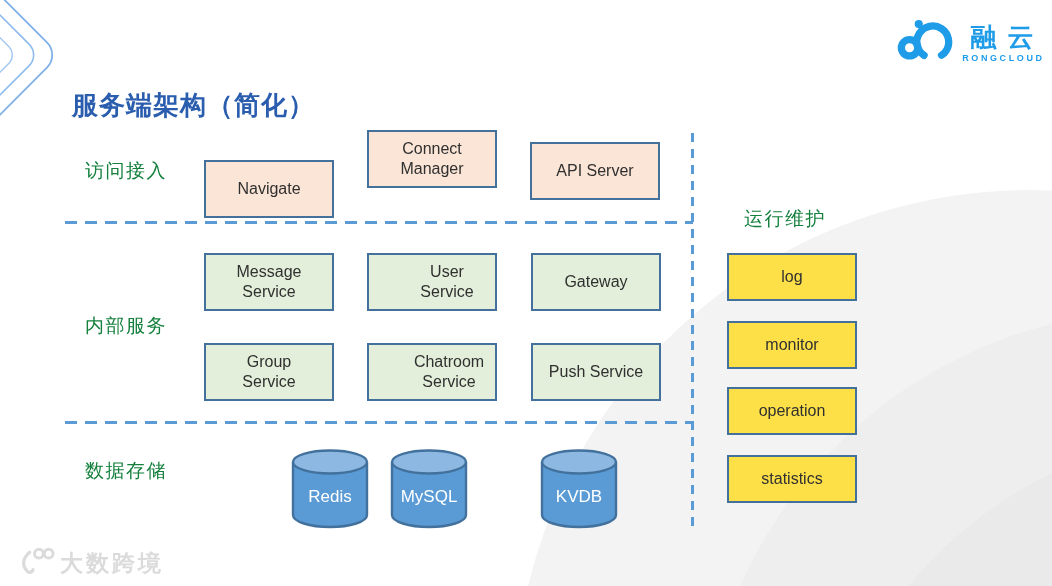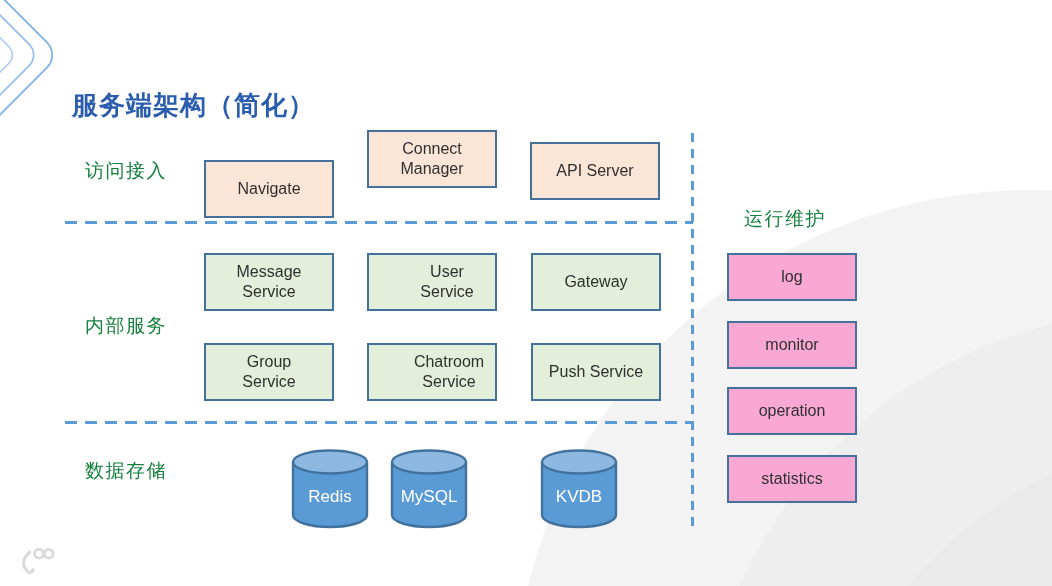--- a/index.html
+++ b/index.html
@@ -26,21 +26,21 @@
   }
 
   .box{
     position:absolute;width:130px;height:58px;box-sizing:border-box;
     border:2px solid #44719C;display:flex;align-items:center;justify-content:center;
     text-align:center;font-size:16px;line-height:1.25;color:#303030;
     padding:0 6px;white-space:pre-line;
   }
   .peach{background:#FBE5D6;}
   .green{background:#E3EFDA;}
-  .blue{background:#f9a8d4;height:48px;}
+  .blue{background:#fde047;height:48px;}
 
   .dash-h{
     position:absolute;height:3px;
     background:repeating-linear-gradient(90deg,#5B9BD5 0 12px,transparent 12px 20px);
   }
   .dash-v{
     position:absolute;width:3px;
     background:repeating-linear-gradient(180deg,#5B9BD5 0 9px,transparent 9px 16px);
   }
 
@@ -77,20 +77,33 @@
       <rect x="-60" y="-60" width="120" height="120" rx="15" transform="rotate(45)" stroke="#8FBCEC" stroke-width="1.6"></rect>
       <rect x="-44" y="-44" width="88" height="88" rx="12" transform="rotate(45)" stroke="#A5C9F0" stroke-width="1.5"></rect>
       <rect x="-31" y="-31" width="62" height="62" rx="9" transform="rotate(45)" stroke="#BBD6F3" stroke-width="1.4"></rect>
     </g>
   </svg>
 
   <div class="layer">
 
     <div class="title">服务端架构（简化）</div>
 
+    <div class="logo">
+      <span>
+        <svg width="58" height="46" viewBox="0 0 60 46">
+          <circle cx="13" cy="30" r="8.5" fill="none" stroke="#1F9CE8" stroke-width="7.5"></circle>
+          <circle cx="37" cy="24" r="16.5" fill="none" stroke="#1F9CE8" stroke-width="7.5" stroke-linecap="round" stroke-dasharray="84 19.7" transform="rotate(123 37 24)"></circle>
+          <circle cx="22.5" cy="5.5" r="4.2" fill="#1F9CE8"></circle>
+        </svg>
+      </span>
+      <span class="logo-text">
+        <span class="logo-zh">融云</span>
+        <span class="logo-en">RONGCLOUD</span>
+      </span>
+    </div>
 
     <div class="row-label" style="left:85px;top:158px;">访问接入</div>
     <div class="row-label" style="left:85px;top:313px;">内部服务</div>
     <div class="row-label" style="left:85px;top:458px;">数据存储</div>
     <div class="row-label" style="left:744px;top:206px;">运行维护</div>
 
     <div class="box peach" style="left:204px;top:160px;text-align:right;">Navigate</div>
     <div class="box peach" style="left:367px;top:130px;">Connect
 Manager</div>
     <div class="box peach" style="left:530px;top:142px;">API Server</div>
@@ -142,15 +155,16 @@
   </div>
 
   <div class="watermark">
     <span>
       <svg width="37" height="30" viewBox="0 0 38 30" fill="none">
         <path d="M12 6 C5 12 4 19 9 25 C11 27.5 14.5 27 15.5 24" stroke="#DBDBDB" stroke-width="3.4" stroke-linecap="round"></path>
         <circle cx="21.5" cy="7.5" r="4.5" stroke="#DBDBDB" stroke-width="3"></circle>
         <circle cx="31.5" cy="7.5" r="4.5" stroke="#DBDBDB" stroke-width="3"></circle>
       </svg>
     </span>
+    <span class="watermark-text">大数跨境</span>
   </div>
 
 </div>
 
 </body></html>

